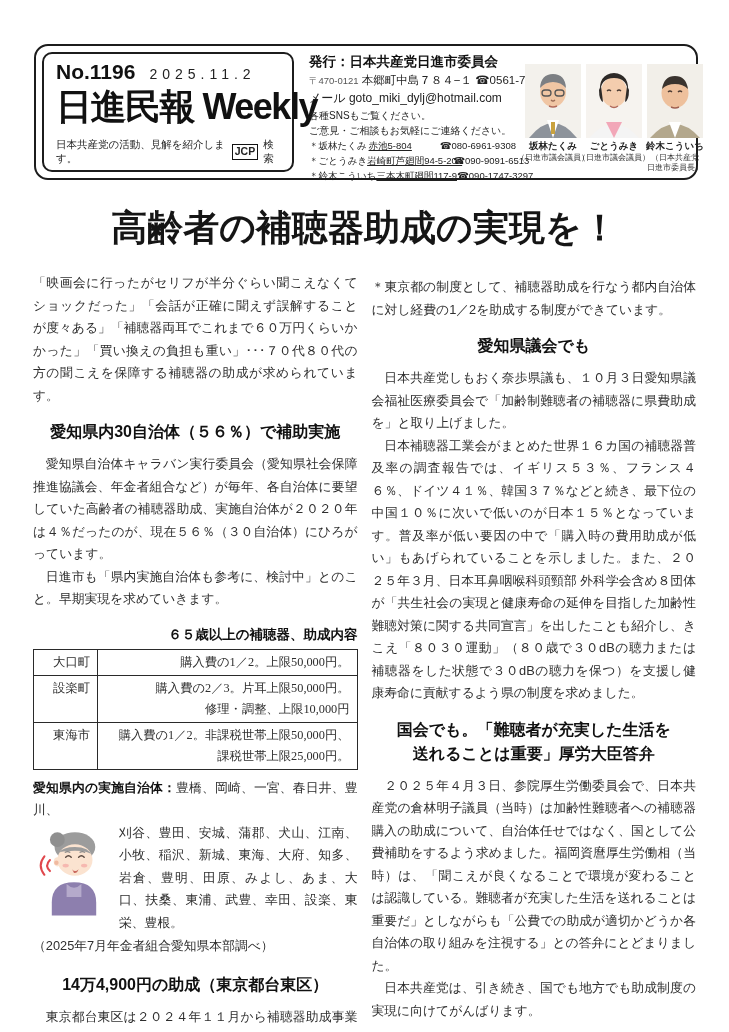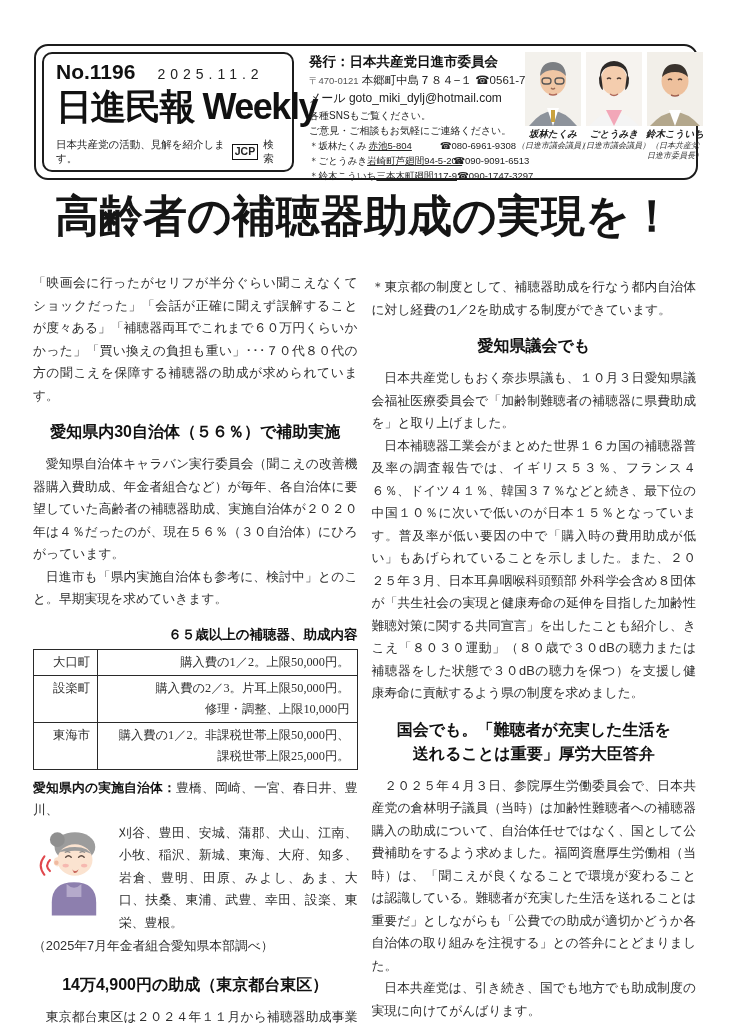--- a/index.html
+++ b/index.html
@@ -15,50 +15,50 @@
   .header {
     position:absolute; left:34px; top:44px; width:664px; height:136px;
     border:2.5px solid #1c1c1c; border-radius:14px;
     display:flex; background:#fff;
   }
   .masthead {
     width:252px; margin:6px; padding:6px 10px 4px 12px;
     border:2.5px solid #1c1c1c; border-radius:10px;
     display:flex; flex-direction:column;
   }
-  .mh-top { display:flex; align-items:baseline; gap:22px; }
+  .mh-top { display:flex; align-items:baseline; gap:14px; }
   .mh-no { font-size:21px; font-weight:900; color:#111; }
   .mh-date { font-size:14px; letter-spacing:5px; color:#222;text-align:center; }
   .mh-title { font-size:36px; font-weight:900; color:#111; letter-spacing:-1.5px; line-height:1.25; white-space:nowrap; }
   .mh-tagline { margin-top:auto; font-size:10.5px; color:#222; display:flex; align-items:center; gap:5px; }
   .jcp-box { border:1.5px solid #111; padding:0 2px; font-weight:bold; font-size:10.5px; line-height:1.3; }
 
   .hdr-divider { width:2px; background:#1c1c1c; margin:0; }
 
   .publisher { width:222px; padding:7px 6px 4px 9px; font-size:10px; color:#222; }
   .pub-line1 { font-size:13.5px; font-weight:900; color:#111; margin-bottom:2px; white-space:nowrap; }
   .pub-addr { font-size:11.5px; margin-bottom:2px; white-space:nowrap; }
   .pub-postal { font-size:9.5px; color:#555; }
   .pub-email { font-size:12px; margin-bottom:2px; white-space:nowrap; }
   .pub-small { font-size:10px; margin-bottom:1px; white-space:nowrap; }
   .pub-member { display:flex; font-size:9.5px; margin-top:2px; white-space:nowrap; }
   .pub-member .m-name { width:72px; }
   .pub-member .m-addr { width:86px;text-decoration:underline; }
   .pub-member .m-phone { flex:1; }
 
-  .people { flex:1; display:flex; gap:3px; padding:6px 6px 2px 2px;font-style:italic; }
+  .people { flex:1; display:flex; gap:3px; padding:18px 6px 2px 2px; }
   .person { width:58px; display:flex; flex-direction:column; align-items:center; }
   .person svg { width:56px; height:74px; display:block; }
   .p-name { font-size:9.5px; font-weight:bold; color:#222; margin-top:2px; white-space:nowrap; }
   .p-title { font-size:8px; color:#333; line-height:1.25; text-align:center; white-space:nowrap; }
 
   
   .headline {
-    position:absolute; top:187px; left:0; width:729px;
-    text-align:center; font-size:44px; font-weight:900; color:#151515;
+    position:absolute; top:204px; left:0; width:729px;
+    text-align:center; font-size:36px; font-weight:900; color:#151515;
     letter-spacing:0px;
   }
 
   
   .columns {
     position:absolute; top:272px; left:33px; width:663px; height:756px;
     display:flex; gap:14px; overflow:hidden;
   }
   .col { width:325px; font-size:12.8px; line-height:1.76; color:#2e2e2e; text-align:justify; }
 
@@ -194,21 +194,21 @@
 
   <div class="headline">高齢者の補聴器助成の実現を！</div>
 
   <div class="columns">
 
     <div class="col">
       <p class="lead">「映画会に行ったがセリフが半分ぐらい聞こえなくてショックだった」「会話が正確に聞えず誤解することが度々ある」「補聴器両耳でこれまで６０万円くらいかかった」「買い換えの負担も重い」･･･７０代８０代の方の聞こえを保障する補聴器の助成が求められています。</p>
 
       <div class="sec-head">愛知県内30自治体（５６％）で補助実施</div>
 
-      <p class="body">愛知県自治体キャラバン実行委員会（聞こえの改善機器購入費助成、年金者組合など）が毎年、各自治体に要望していた高齢者の補聴器助成、実施自治体が２０２０年は４％だったのが、現在５６％（３０自治体）にひろがっています。</p>
+      <p class="body">愛知県自治体キャラバン実行委員会（愛知県社会保障推進協議会、年金者組合など）が毎年、各自治体に要望していた高齢者の補聴器助成、実施自治体が２０２０年は４％だったのが、現在５６％（３０自治体）にひろがっています。</p>
       <p class="body">日進市も「県内実施自治体も参考に、検討中」とのこと。早期実現を求めていきます。</p>
 
       <div class="tbl-title">６５歳以上の補聴器、助成内容</div>
 
       <table class="aid">
         <tbody>
           <tr>
             <td class="city">大口町</td>
             <td>
               <div>購入費の1／2。上限50,000円。</div>

